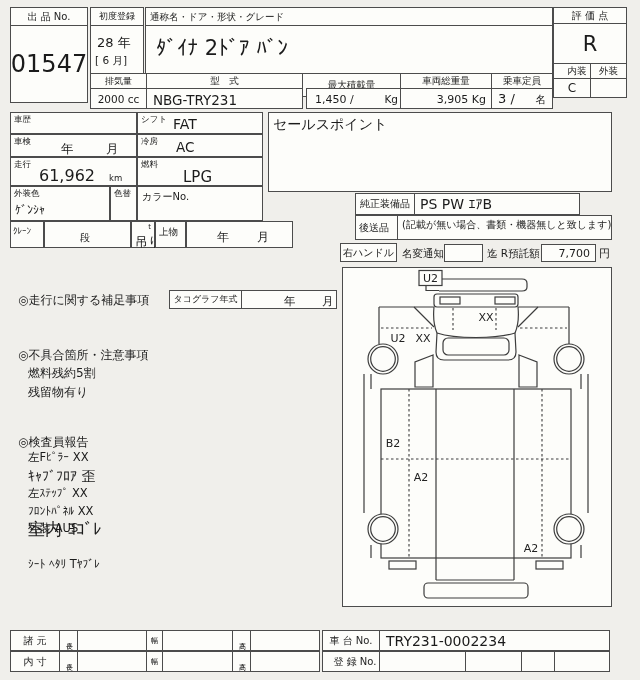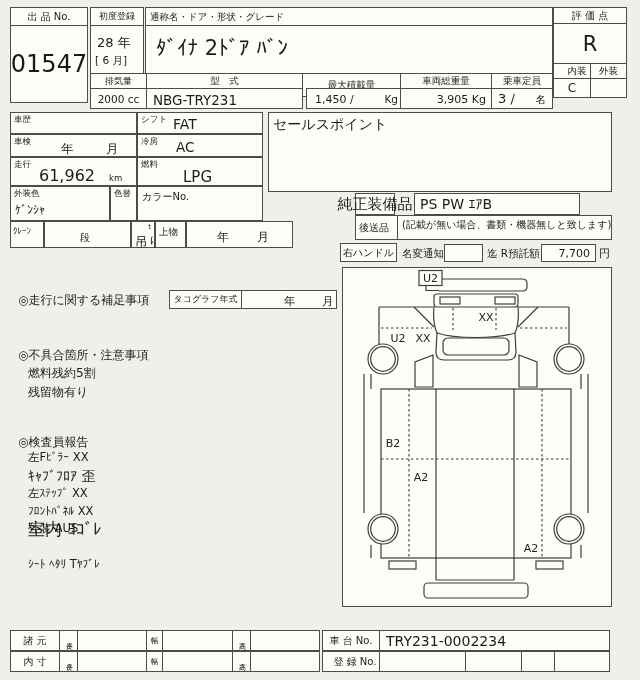--- a/index.html
+++ b/index.html
@@ -123,21 +123,21 @@
 </div>
 <div class="b" style="left:186px;top:221px;width:107px;height:27px">
   <span class="nb" style="left:30px;top:7px;font-size:12px">年</span>
   <span class="nb" style="left:70px;top:7px;font-size:12px">月</span>
 </div>
 
 <div class="b" style="left:268px;top:112px;width:344px;height:80px">
   <span class="nb" style="left:4px;top:3px;font-size:14px">セールスポイント</span>
 </div>
 
-<div class="b cc" style="left:355px;top:193px;width:40px;height:22px;font-size:15px">純正装備品</div>
+<div class="b cc" style="left:355px;top:193px;width:60px;height:22px;font-size:10px">純正装備品</div>
 <div class="b" style="left:414px;top:193px;width:166px;height:22px">
   <span class="nb" style="left:5px;top:2px;font-size:14px">PS PW ｴｱB</span>
 </div>
 
 <div class="b" style="left:355px;top:215px;width:43px;height:25px">
   <span class="nb" style="left:3px;top:5px;font-size:10px">後送品</span>
 </div>
 <div class="b" style="left:397px;top:215px;width:215px;height:25px">
   <span class="nb" style="left:4px;top:2px;font-size:10px">(記載が無い場合、書類・機器無しと致します)</span>
 </div>

